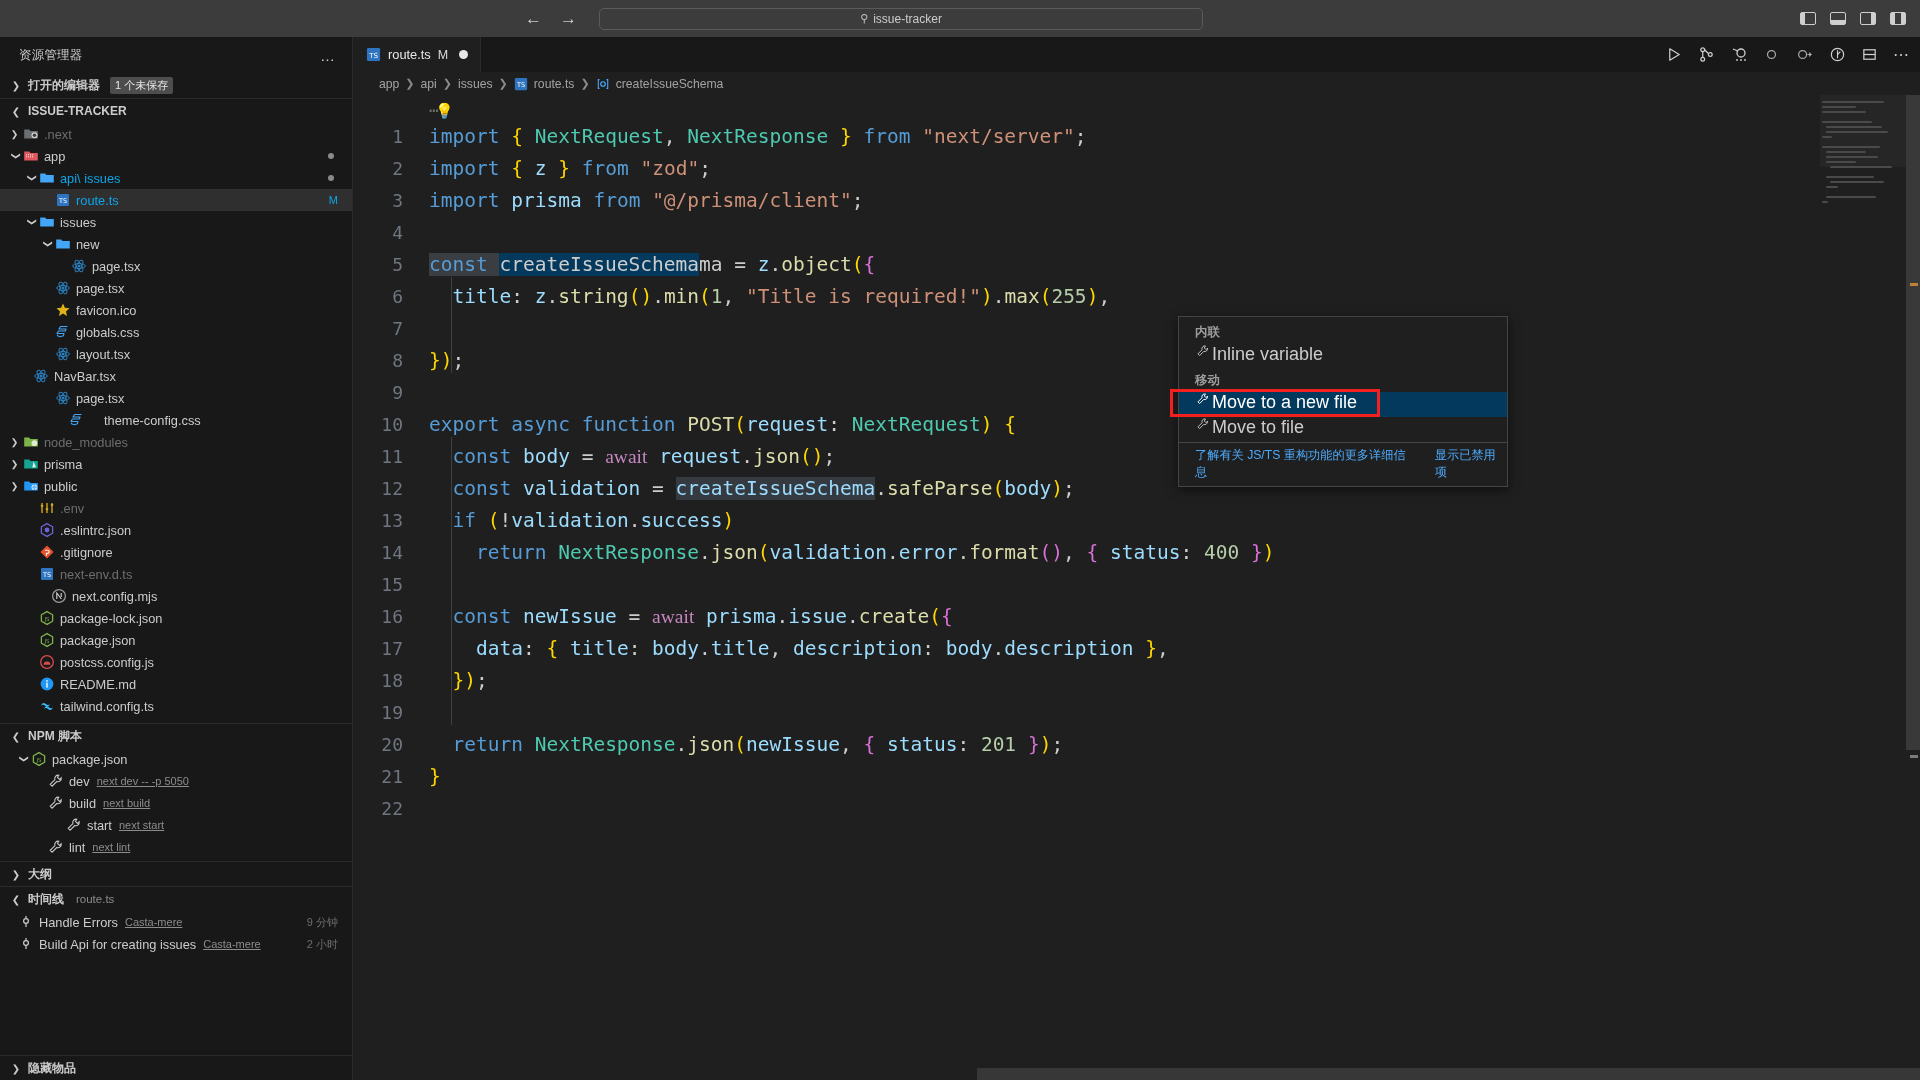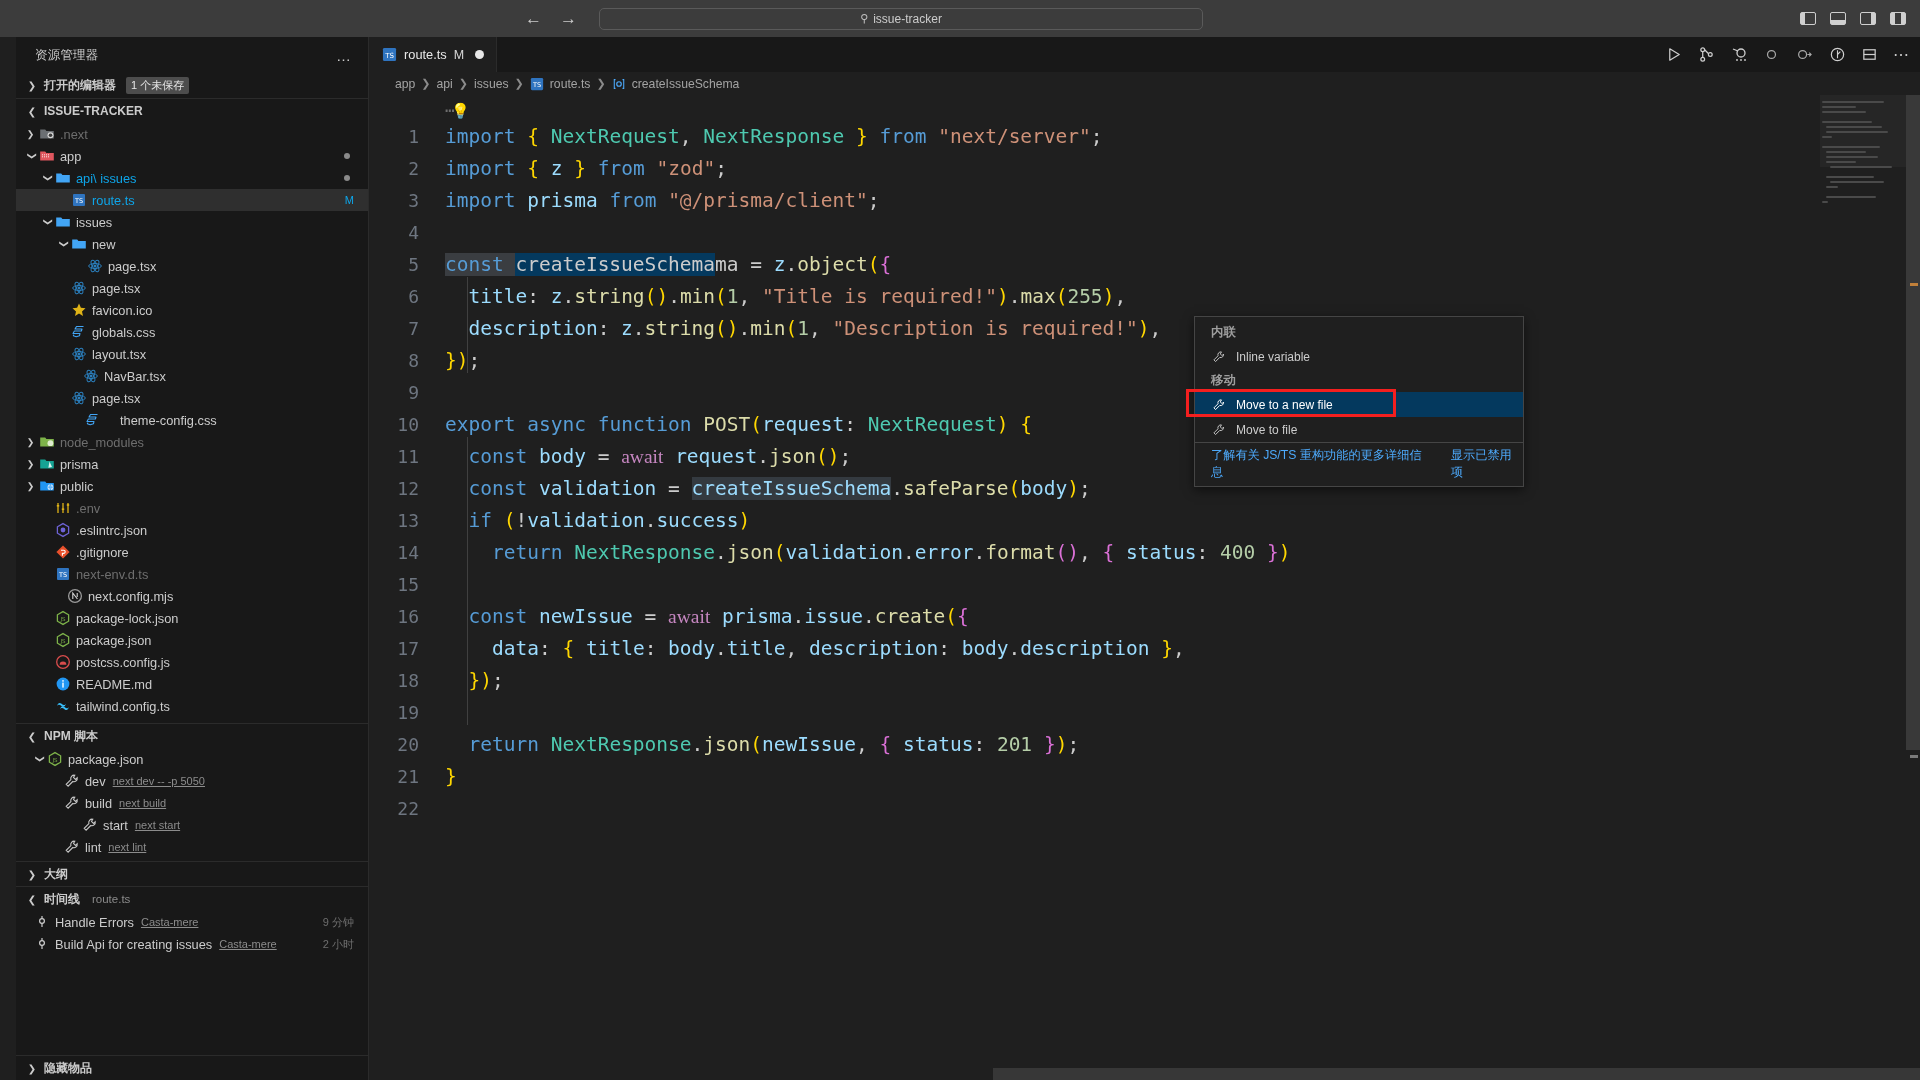--- a/index.html
+++ b/index.html
@@ -37,21 +37,20 @@
   .layout-ico.grid::before { content:""; position:absolute; right:0; top:0; bottom:0; width:4px; background:#cfcfcf;}
 
   
   .bodyrow { flex: 1; display: flex; min-height: 0; }
 
   
   .sidebar {
     width: 353px; background: #181818; flex: 0 0 353px;
     display: flex; flex-direction: column; min-height: 0;
     border-right: 1px solid #2b2b2b;
-    margin-left: 16px;
   }
   .sb-title {
     height: 36px; display: flex; align-items: center; justify-content: space-between;
     padding: 0 16px 0 19px; color: #cccccc; font-size: 12.5px; letter-spacing: .2px;
   }
   .sb-title .dots { color: #cccccc; font-size: 15px; letter-spacing: 1px; }
   .sec-head {
     height: 25px; display: flex; align-items: center; gap: 4px;
     padding-left: 8px; color: #cccccc; font-size: 12px; font-weight: bold;
   }
@@ -134,22 +133,22 @@
 
   
   .ctxmenu {
     position: absolute; left: 825px; top: 279px; width: 330px;
     background: #1f1f1f; border: 1px solid #454545;
     box-shadow: 0 3px 10px rgba(0,0,0,.55); z-index: 40;
     font-family: "Liberation Sans", sans-serif; padding: 4px 0 0 0;
   }
   .ctx-group { color: #9d9d9d; font-size: 12.4px; font-weight: bold; padding: 3px 0 3px 16px; }
   .ctx-item {
-    height: 25px; display: flex; align-items: center; gap: 10px;
-    padding-left: 17px; color: #cccccc; font-size: 12px; position: relative;
+    height: 25px; display: flex; gap: 2px;
+    padding-left: 17px; color: #cccccc; font-size: 18px; position: relative;
   }
   .ctx-item.active { background: #04395e; color: #ffffff; }
   .ctx-footer {
     border-top: 1px solid #454545; display: flex; align-items: center; gap: 20px;
     padding: 4px 0 5px 16px; font-size: 12.2px;
   }
   .ctx-footer a { color: #4daafc; text-decoration: none; }
   .redbox {
     position: absolute; left: 817px; top: 352px; width: 210px; height: 28px;
     border: 3px solid #f41f1f; z-index: 45; pointer-events: none;
@@ -320,21 +319,21 @@
             <span class="ico">
               <svg width="16" height="16" viewBox="0 0 16 16">
                 <circle cx="8" cy="8" r="1.5" fill="#2b7fbd"></circle>
                 <ellipse cx="8" cy="8" rx="6.3" ry="2.5" fill="none" stroke="#2b7fbd" stroke-width="1"></ellipse>
                 <ellipse cx="8" cy="8" rx="6.3" ry="2.5" fill="none" stroke="#2b7fbd" stroke-width="1" transform="rotate(60 8 8)"></ellipse>
                 <ellipse cx="8" cy="8" rx="6.3" ry="2.5" fill="none" stroke="#2b7fbd" stroke-width="1" transform="rotate(120 8 8)"></ellipse>
               </svg>
             </span>
             <span class="lbl">layout.tsx</span>
           </div>
-          <div class="row" style="padding-left: 52px;">
+          <div class="row" style="padding-left: 18px;">
             <span class="chev"></span>
             <span class="ico">
               <svg width="16" height="16" viewBox="0 0 16 16">
                 <circle cx="8" cy="8" r="1.5" fill="#2b7fbd"></circle>
                 <ellipse cx="8" cy="8" rx="6.3" ry="2.5" fill="none" stroke="#2b7fbd" stroke-width="1"></ellipse>
                 <ellipse cx="8" cy="8" rx="6.3" ry="2.5" fill="none" stroke="#2b7fbd" stroke-width="1" transform="rotate(60 8 8)"></ellipse>
                 <ellipse cx="8" cy="8" rx="6.3" ry="2.5" fill="none" stroke="#2b7fbd" stroke-width="1" transform="rotate(120 8 8)"></ellipse>
               </svg>
             </span>
             <span class="lbl">NavBar.tsx</span>
@@ -710,21 +709,20 @@
             <div class="cline" style="position: relative;">
               <span class="lnum">5</span>
               <span class="ctext"><span class="hl"><span class="kw">const</span> </span><span class="sel">createIssueSchema</span>ma = <span class="var">z</span>.<span class="fn">object</span><span class="b1">(</span><span class="b2">{</span></span>
             </div>
             <div class="cline">
               <span class="lnum">6</span>
               <span class="ctext">  <span class="var">title</span>: <span class="var">z</span>.<span class="fn">string</span><span class="b1">(</span><span class="b1">)</span>.<span class="fn">min</span><span class="b1">(</span><span class="num">1</span>, <span class="str">"Title is required!"</span><span class="b1">)</span>.<span class="fn">max</span><span class="b1">(</span><span class="num">255</span><span class="b1">)</span>,</span>
             </div>
             <div class="cline">
               <span class="lnum">7</span>
-              <span class="ctext">  <span class="var">description</span>: <span class="var">z</span>.<span class="fn">string</span><span class="b1">(</span><span class="b1">)</span>.<span class="fn">min</span><span class="b1">(</span><span class="num">1</span>, <span class="str">"Description is required!"</span><span class="b1">)</span>,</span>
             </div>
             <div class="cline">
               <span class="lnum">8</span>
               <span class="ctext"><span class="b1">}</span><span class="b1">)</span>;</span>
             </div>
             <div class="cline">
               <span class="lnum">9</span>
               <span class="ctext"></span>
             </div>
             <div class="cline">

